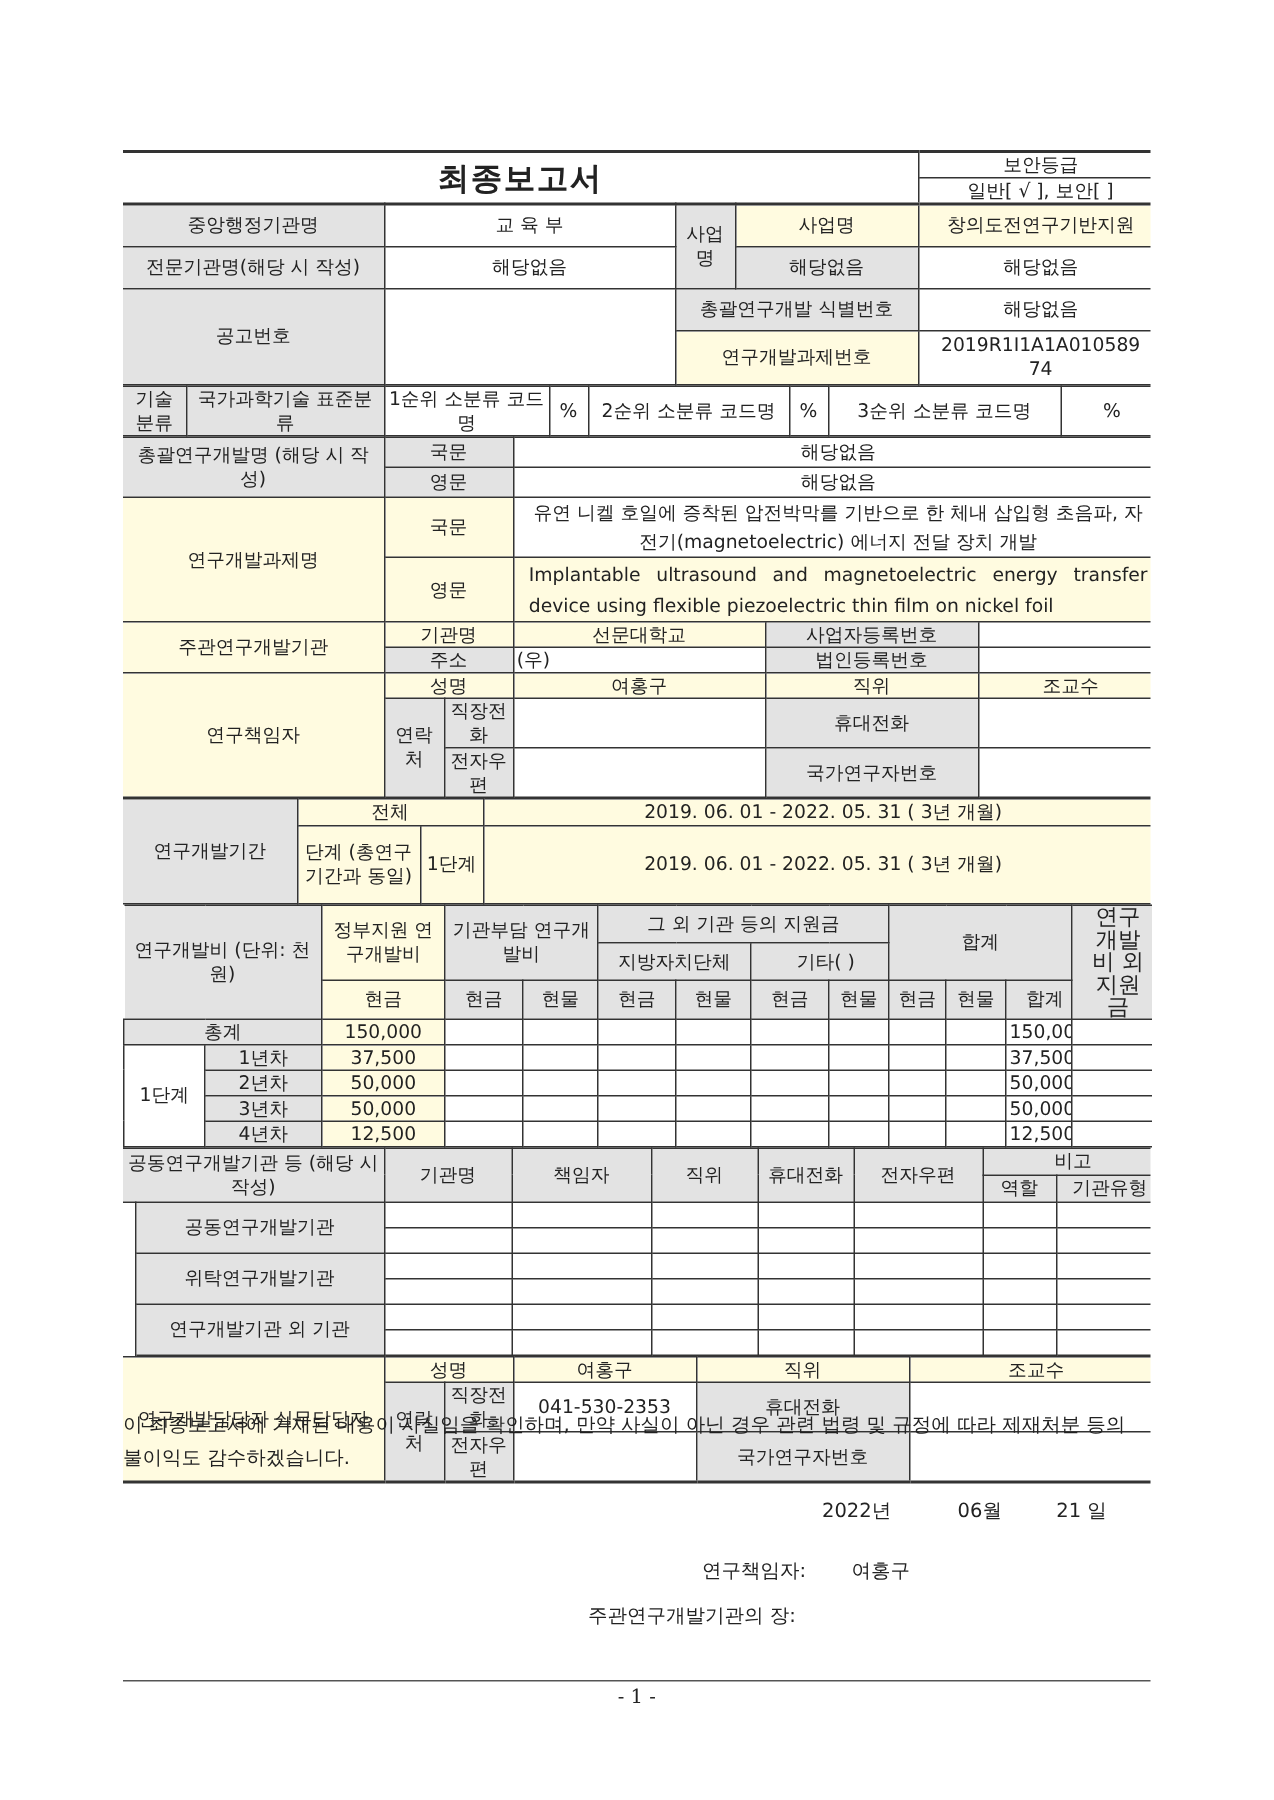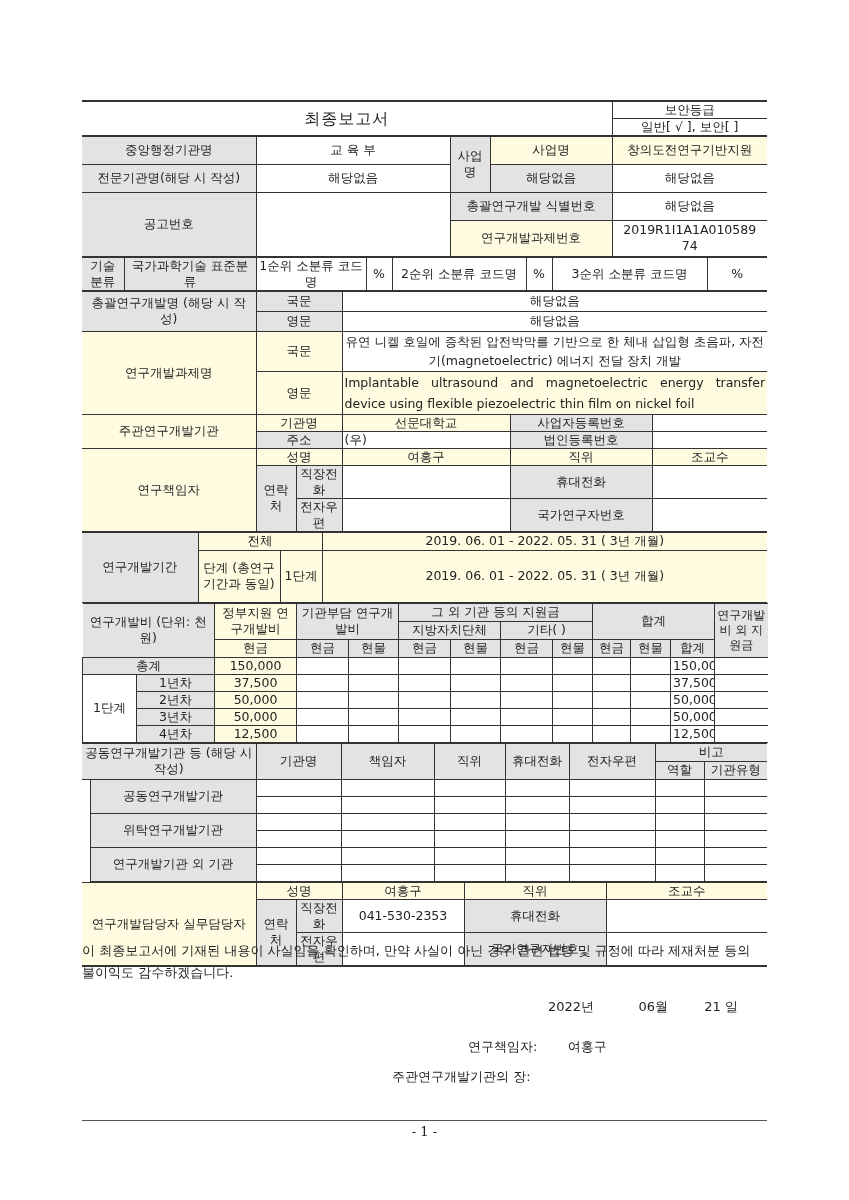--- a/index.html
+++ b/index.html
@@ -3,23 +3,23 @@
 <meta charset="utf-8">
 <style>
   html,body{margin:0;padding:0;background:#fff;}
   body{width:849px;height:1200px;position:relative;font-family:"DejaVu Sans","Liberation Sans",sans-serif;color:#222;overflow:hidden;}
   .page{position:absolute;left:82px;top:100px;width:685px;}
   table{border-collapse:collapse;width:100%;table-layout:fixed;}
   td{border:1px solid #333;font-size:12.5px;text-align:center;vertical-align:middle;padding:0 2px;line-height:16px;overflow:hidden;}
   .g{background:#e3e3e3;}
   .y{background:#fffbe0;}
   .topline{border-top:2px solid #333;}
-  .title{font-weight:normal;font-size:16px;letter-spacing:1px;}
+  .title{font-weight:bold;font-size:21px;letter-spacing:1px;}
   .noside td:first-child{border-left:none;}
-  .noside td:last-child{border-right:none;}
+  .noside td:last-child{border-right:none;padding-left:10px;}
   .left{text-align:left;}
   .just{text-align:justify;text-align-last:justify;}
   .declaration{position:absolute;left:82px;top:940px;width:685px;font-size:13px;line-height:22px;}
   .date{position:absolute;left:548px;top:998px;font-size:13px;}
   .date span{display:inline-block;}
   .sig1{position:absolute;left:468px;top:1038px;font-size:13px;}
   .sig2{position:absolute;left:392px;top:1068px;font-size:13px;}
   .footline{position:absolute;left:82px;top:1120px;width:685px;border-top:1px solid #555;}
   .pageno{position:absolute;left:0;width:849px;top:1124px;text-align:center;font-size:13px;font-family:"DejaVu Serif",serif;}
 </style>
@@ -199,21 +199,21 @@
         <col style="width:44px">
         <col style="width:53px">
       </colgroup>
     <tbody>
         <tr style="height:18px">
       <td colspan="2" rowspan="3" class="g" style="border-left:none">연구개발비 (단위: 천원)</td>
       <td rowspan="2" class="y">정부지원 연구개발비</td>
       <td colspan="2" rowspan="2" class="g">기관부담 연구개발비</td>
       <td colspan="4" class="g">그 외 기관 등의 지원금</td>
       <td colspan="3" rowspan="2" class="g">합계</td>
-      <td rowspan="3" class="g" style="font-size:12px;line-height:15px">연구개발비 외 지원금</td>
+      <td rowspan="3" class="g" style="font-size:15px;line-height:15px">연구개발비 외 지원금</td>
     </tr>
     <tr style="height:18px">
       <td colspan="2" class="g">지방자치단체</td>
       <td colspan="2" class="g">기타(   )</td>
     </tr>
     <tr style="height:18px">
       <td class="y">현금</td>
       <td class="g">현금</td>
       <td class="g">현물</td>
       <td class="g">현금</td>

